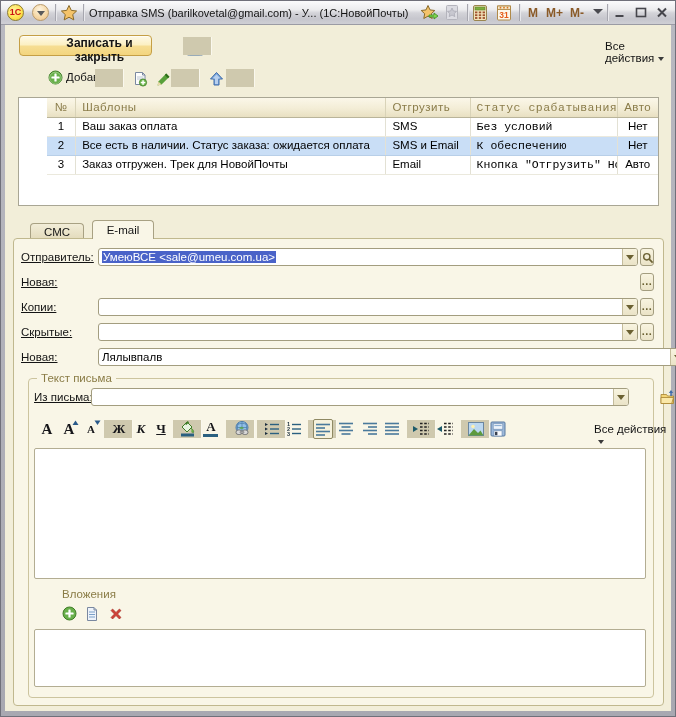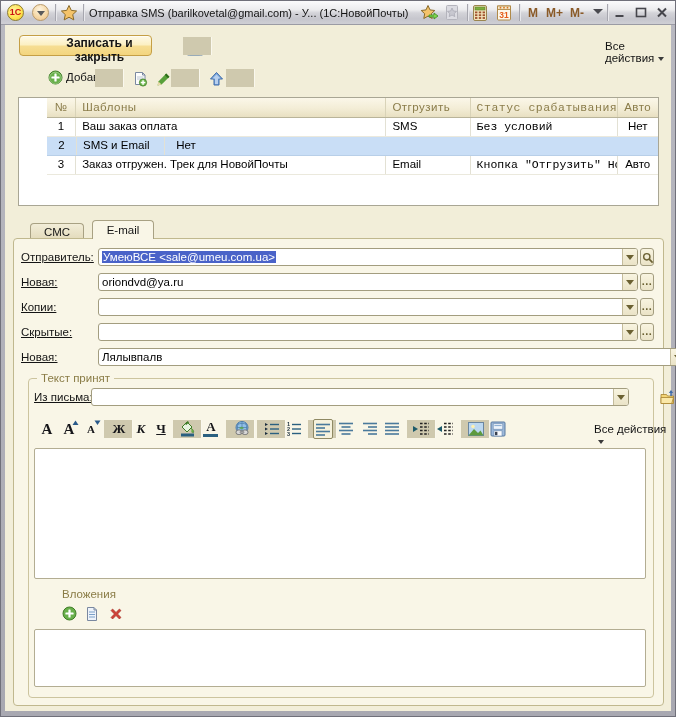--- a/index.html
+++ b/index.html
@@ -266,21 +266,23 @@
       </div>
       <div class="tpl-row">
         <div class="c c-num">1</div>
         <div class="c c-tpl">Ваш заказ оплата</div>
         <div class="c c-send">SMS</div>
         <div class="c c-status">Без условий</div>
         <div class="c c-auto">Нет</div>
       </div>
       <div class="tpl-row sel">
         <div class="c c-num">2</div>
+        <div class="c c-tpl">Все есть в наличии. Статус заказа: ожидается оплата</div>
         <div class="c c-send">SMS и Email</div>
+        <div class="c c-status">К обеспечению</div>
         <div class="c c-auto">Нет</div>
       </div>
       <div class="tpl-row">
         <div class="c c-num">3</div>
         <div class="c c-tpl">Заказ отгружен. Трек для НовойПочты</div>
         <div class="c c-send">Email</div>
         <div class="c c-status">Кнопка "Отгрузить" Новая поч</div>
         <div class="c c-auto">Авто</div>
       </div>
     </div>
@@ -298,26 +300,20 @@
         </div>
     </div>
     <div class="ext-btn" style="left:635px;top:223px">
       <svg width="12" height="12" viewBox="0 0 13 13" style="margin:3px 0 0 1px">
           <circle cx="5.2" cy="5.2" r="3.4" fill="none" stroke="#6b6132" stroke-width="1.5"></circle>
           <line x1="7.8" y1="7.8" x2="11.5" y2="11.5" stroke="#6b6132" stroke-width="1.8"></line>
         </svg>
     </div>
 
     <div class="f-label" style="left:16px;top:251px">Новая:</div>
-    <div class="field" style="left:93px;top:248px;width:540px">
-      <div class="txt">oriondvd@ya.ru</div>
-      <div class="fbtn">
-          <span class="tri"></span>
-        </div>
-    </div>
     <div class="ext-btn" style="left:635px;top:248px">
         <span class="dots">...</span>
       </div>
 
     <div class="f-label" style="left:16px;top:276px">Копии:</div>
     <div class="field" style="left:93px;top:273px;width:540px">
       <div class="txt"></div>
       <div class="fbtn">
           <span class="tri"></span>
         </div>
@@ -339,21 +335,21 @@
 
     <div class="f-label" style="left:16px;top:326px">Новая:</div>
     <div class="field" style="left:93px;top:323px;width:588px">
       <div class="txt">Лялывпалв</div>
       <div class="fbtn">
           <span class="tri"></span>
         </div>
     </div>
 
     <div class="groupbox" style="left:23px;top:353px;width:626px;height:320px"></div>
-    <div class="gb-title" style="left:32px;top:347px">Текст принят</div>
+    <div class="gb-title" style="left:32px;top:347px">Текст письма</div>
 
     <div class="f-label" style="left:29px;top:366px">Из письма:</div>
     <div class="field" style="left:86px;top:363px;width:538px">
       <div class="txt"></div>
       <div class="fbtn">
           <span class="tri"></span>
         </div>
     </div>
     <div class="a" style="left:626px;top:363px;width:17px;height:18px">
       <svg width="15" height="15" viewBox="0 0 15 15" style="margin:1.5px 1px">

